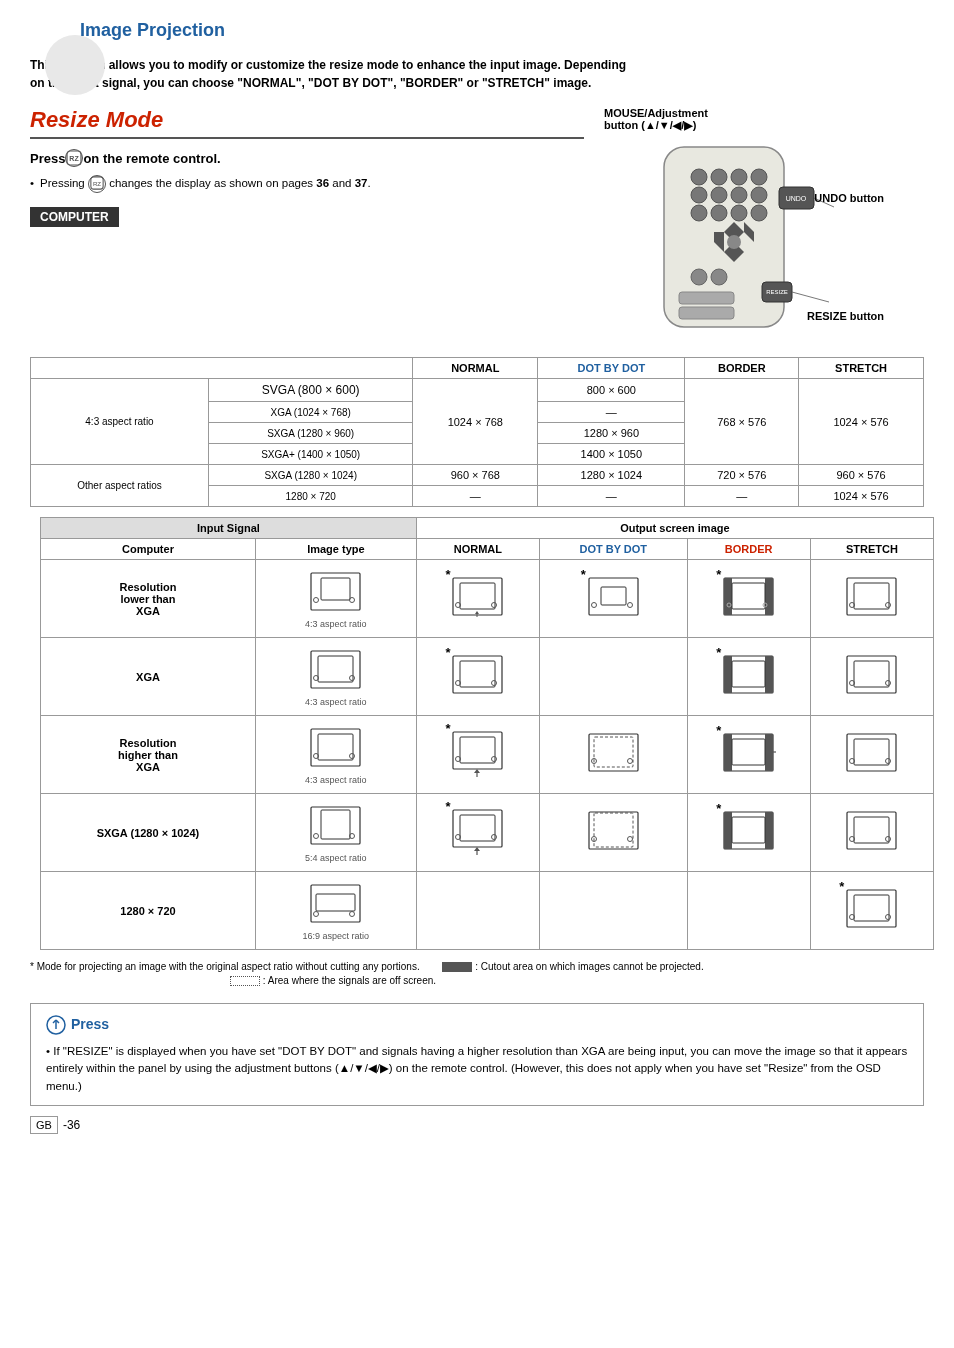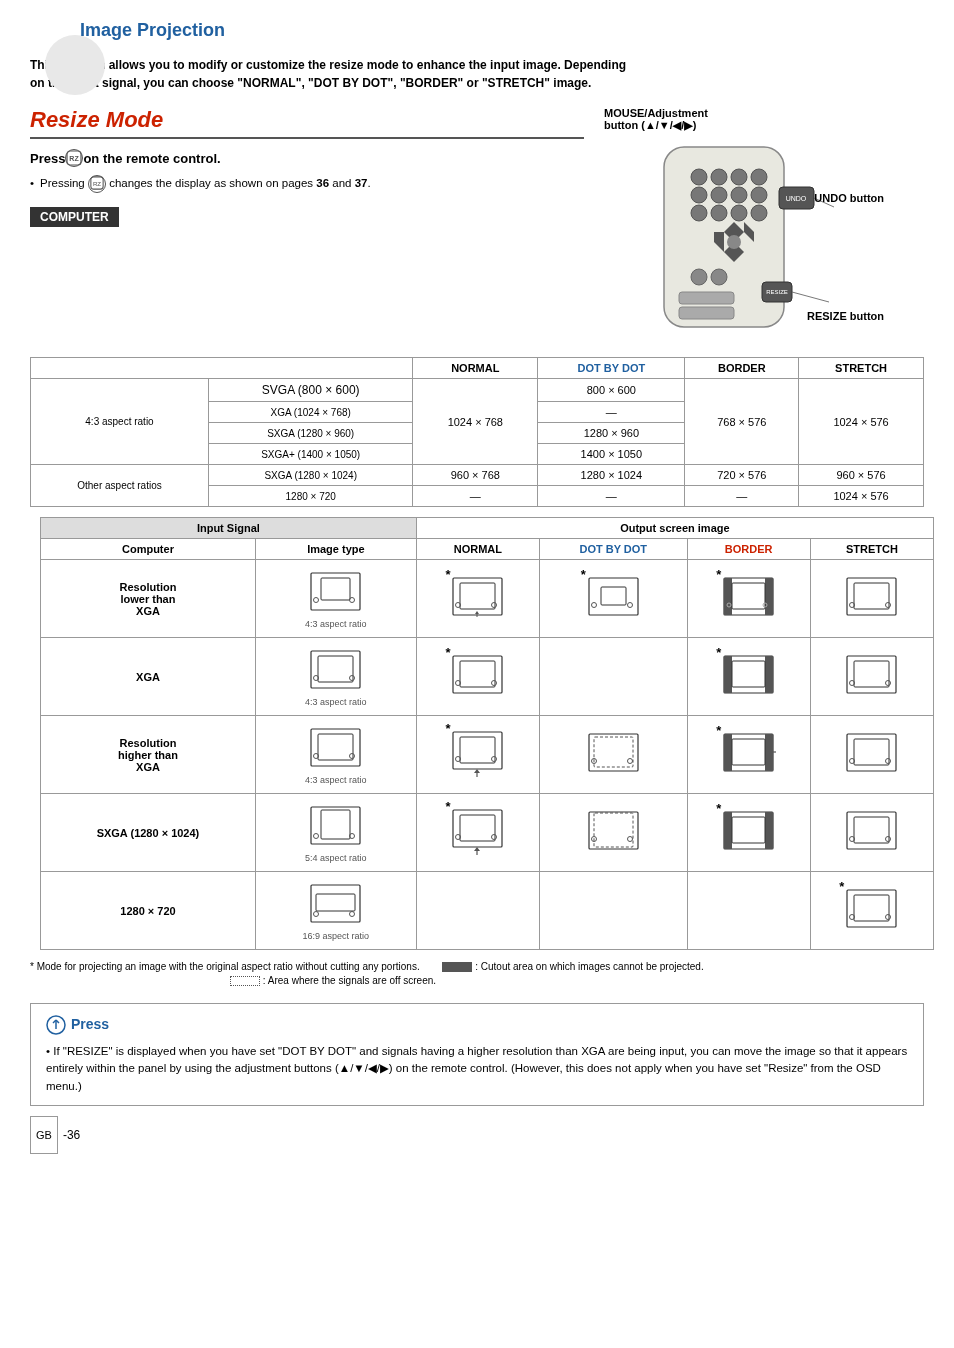--- a/index.html
+++ b/index.html
@@ -187,21 +187,21 @@
       font-size: 14px;
       font-weight: bold;
       color: #2060a0;
       display: flex;
       align-items: center;
       gap: 5px;
       margin-bottom: 8px;
     }
     .page-num-badge {
       border: 1px solid #999;
-      padding: 12px 5px;
+      padding: 2px 5px;
       font-size: 11px;
     }
     .icon-circle {
       display: inline-block;
       border: 1.5px solid #555;
       border-radius: 50%;
       width: 18px;
       height: 18px;
       text-align: center;
       line-height: 16px;

